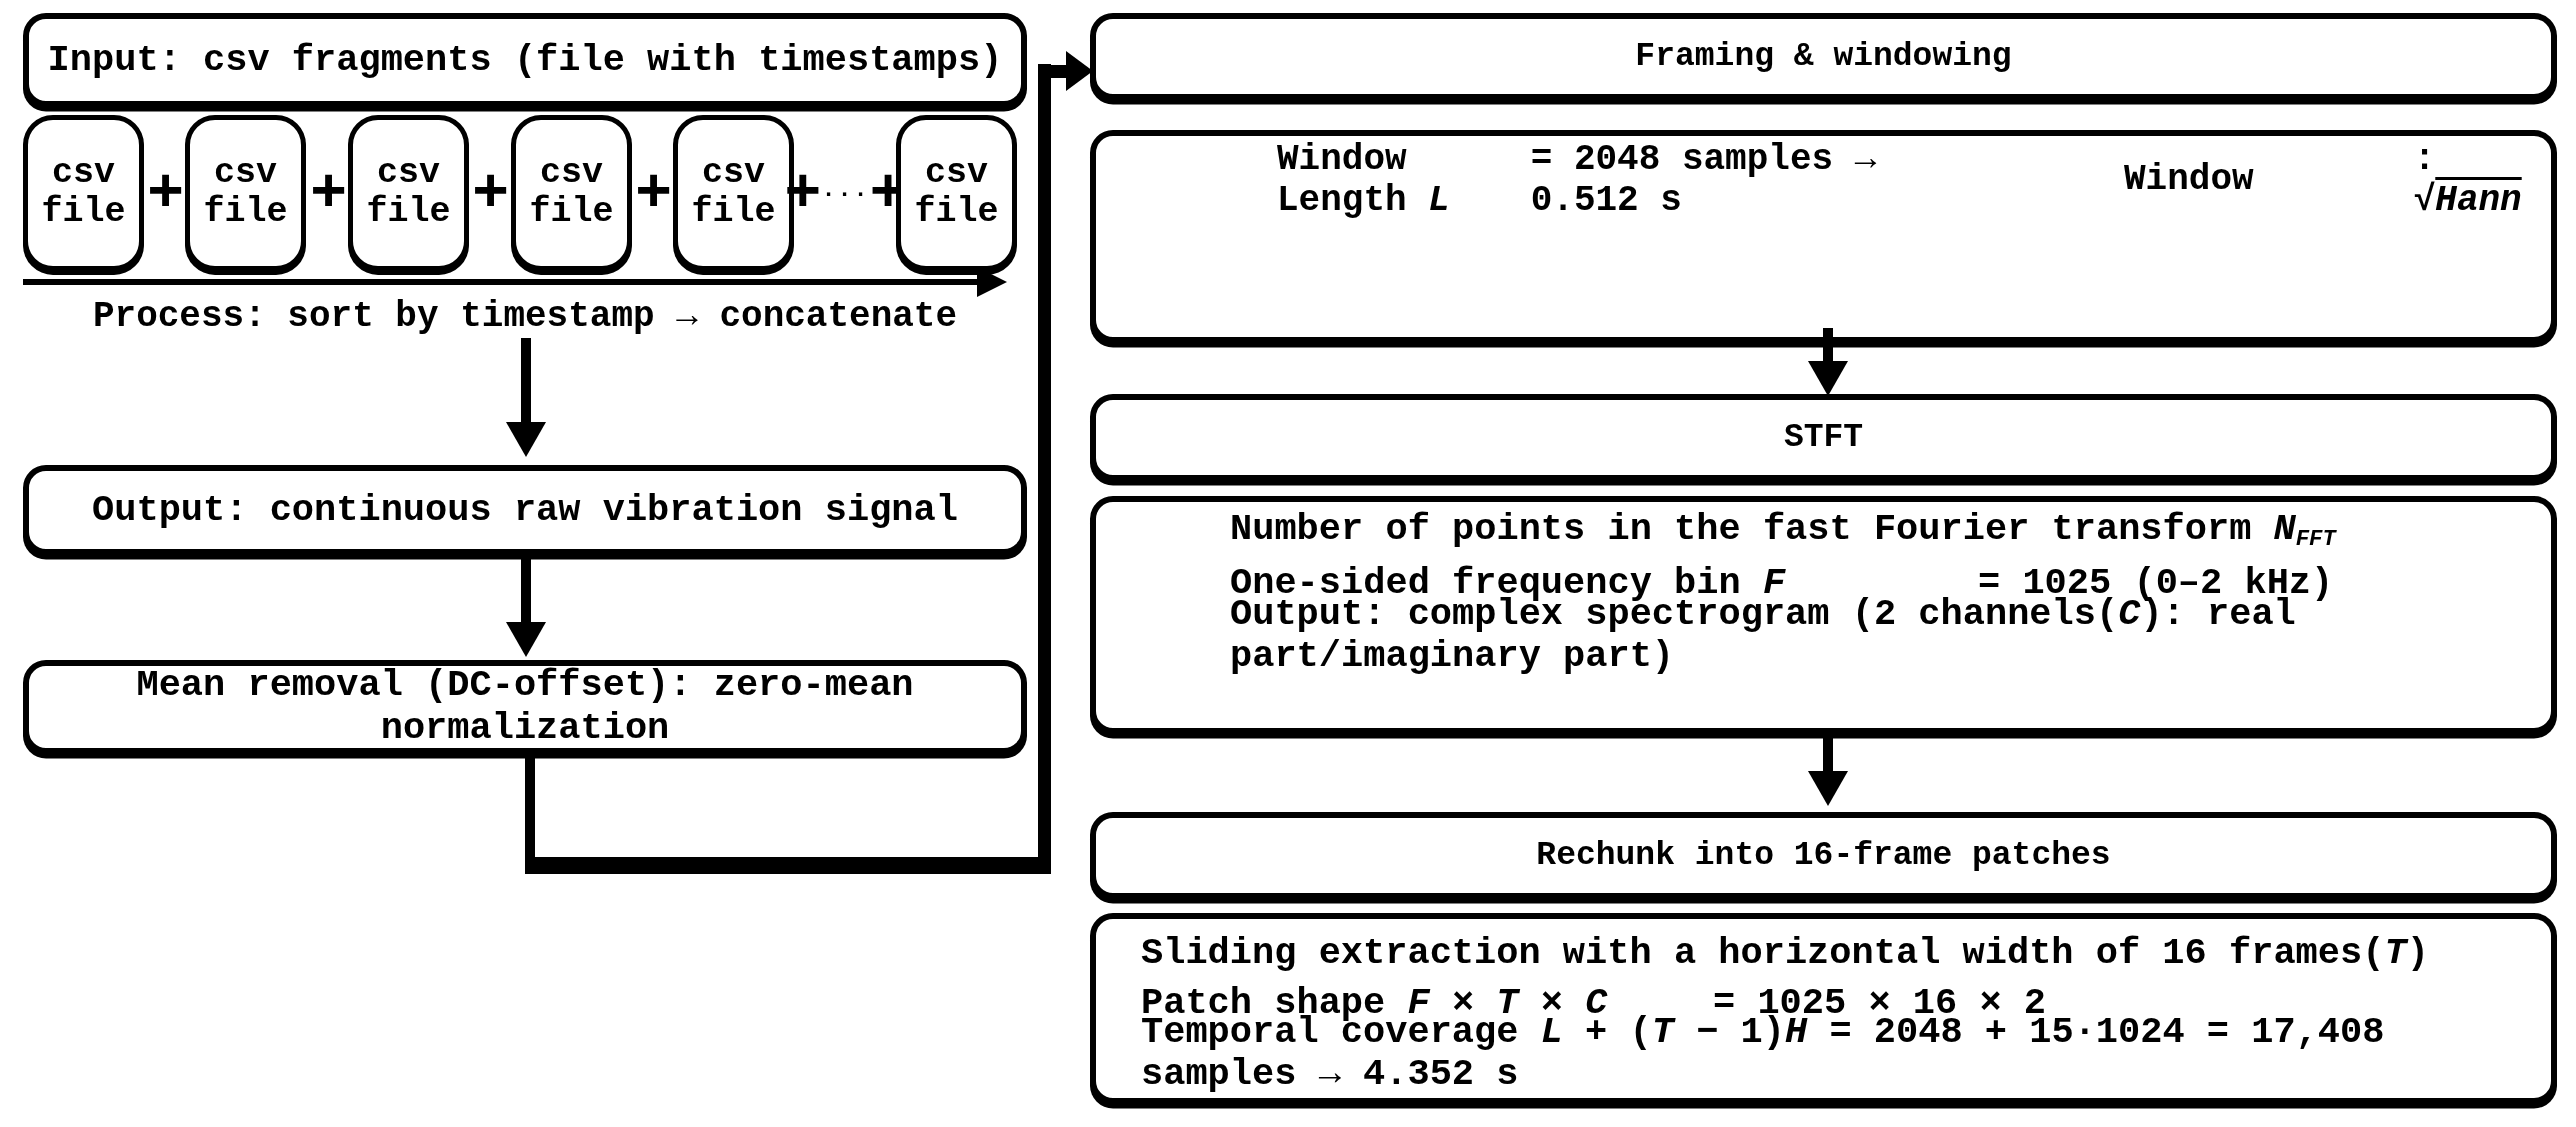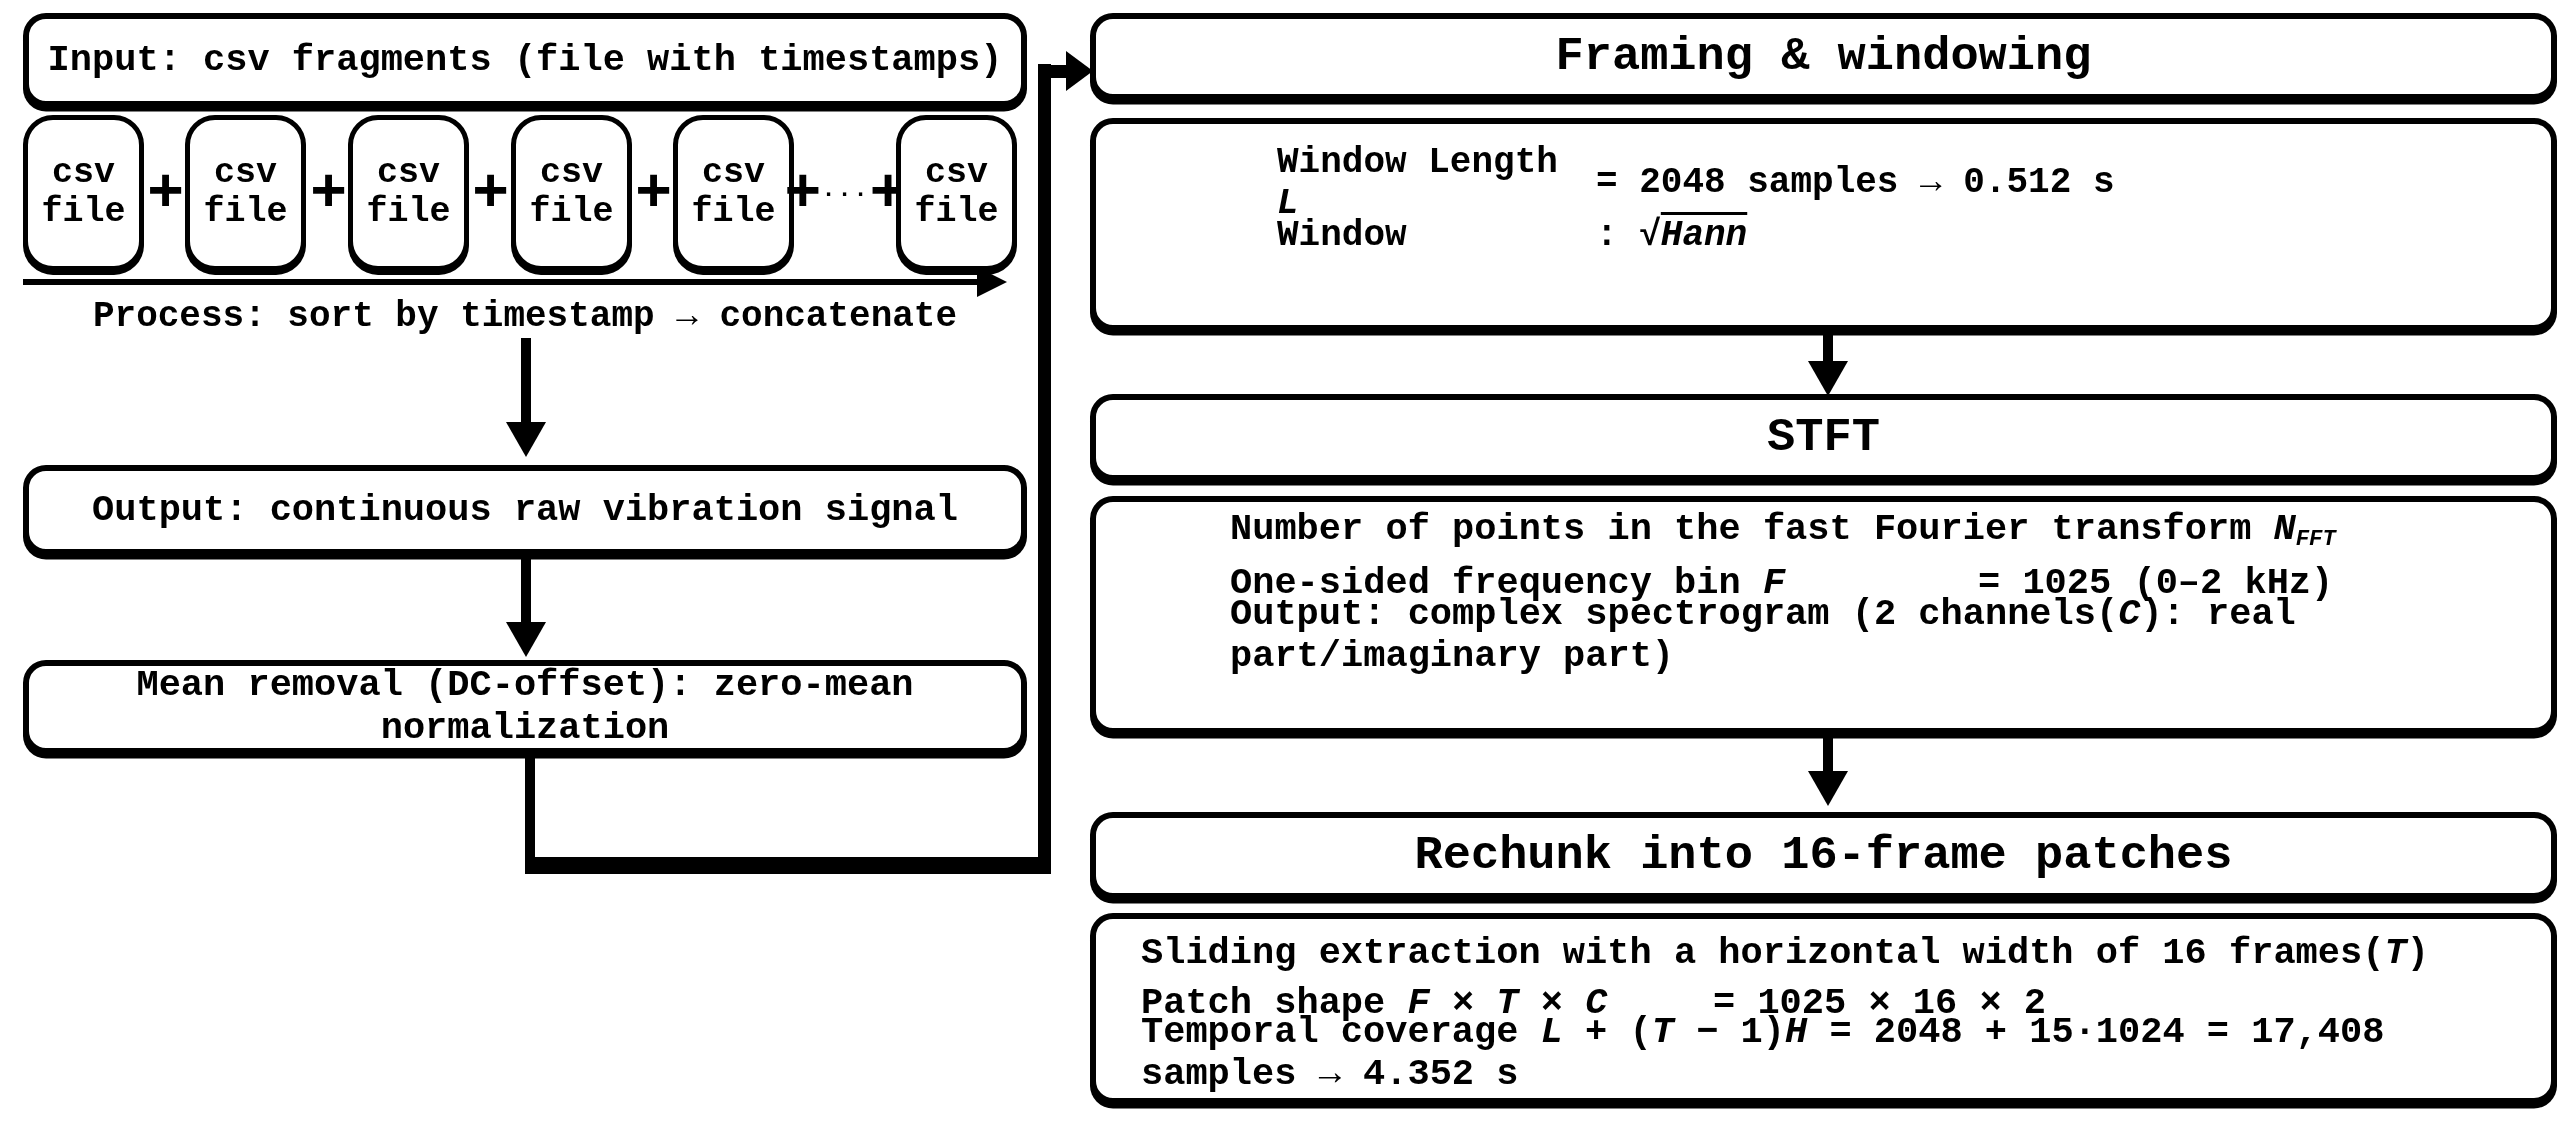--- a/index.html
+++ b/index.html
@@ -16,21 +16,21 @@
   .box{
     position:absolute;
     background:#fff;
     border:6.5px solid #000;
     border-radius:23px;
     box-shadow:0 4.5px 0 #000;
     box-sizing:border-box;
     display:flex;align-items:center;justify-content:center;
   }
   .center-label{font-size:37px;text-align:center;line-height:1.15;}
-  .hdr-label{font-size:47px;text-align:center;}
+  .hdr-label{font-size:33px;text-align:center;}
   
   #input-box{left:23px;top:13px;width:1004px;height:94px;}
   .csv-box{
     top:115px;height:156px;width:121px;
     border:5.8px solid #000;border-radius:30px;box-shadow:0 3.9px 0 #000;
     font-size:35px;line-height:1.12;text-align:center;white-space:pre-line;
   }
   #csv1{left:23px;}  #csv2{left:185px;} #csv3{left:348px;}
   #csv4{left:511px;} #csv5{left:673px;} #csv6{left:896px;}
   .plus{
@@ -59,21 +59,21 @@
   #mean-box{left:23px;top:660px;width:1004px;height:94px;}
   
   #conn-drop {left:525px;top:754px;width:10.3px;height:118px;}
   #conn-horiz{left:525px;top:857px;width:526px;height:17px;}
   #conn-vert {left:1038px;top:64px;width:13px;height:810px;}
   #conn-top  {left:1038px;top:65px;width:34px;height:13px;}
   #conn-head {left:1066px;top:51px;}
   
   .rbox{left:1090px;width:1467px;}
   #framing-header{top:13px;height:87px;}
-  #framing-detail{top:118px;height:213px;flex-direction:column;justify-content:flex-start;padding-top:32px;align-items:stretch;}
+  #framing-detail{top:130px;height:213px;flex-direction:row;justify-content:flex-start;padding-top:17px;align-items:stretch;}
   .f-row{display:flex;align-items:center;height:53px;font-size:36px;}
   .f-row .lbl{display:inline-block;width:319px;margin-left:181px;}
   #ar1-shaft{left:1823px;top:328px;width:10.3px;height:35px;}
   #ar1-head{left:1808px;top:361px;}
   #stft-header{top:394px;height:87px;}
   #stft-detail{top:496px;height:238px;flex-direction:column;justify-content:flex-start;padding-top:2.6px;align-items:stretch;}
   .s-row{position:relative;display:flex;align-items:center;font-size:37px;padding-left:30px;}
   #s-row1{height:52px;} #s-row2{height:71px;justify-content:flex-end;padding-right:26px;}
   #s-row3{height:52px;} #s-row4{height:52px;}
   .ml161{margin-left:104px;}

